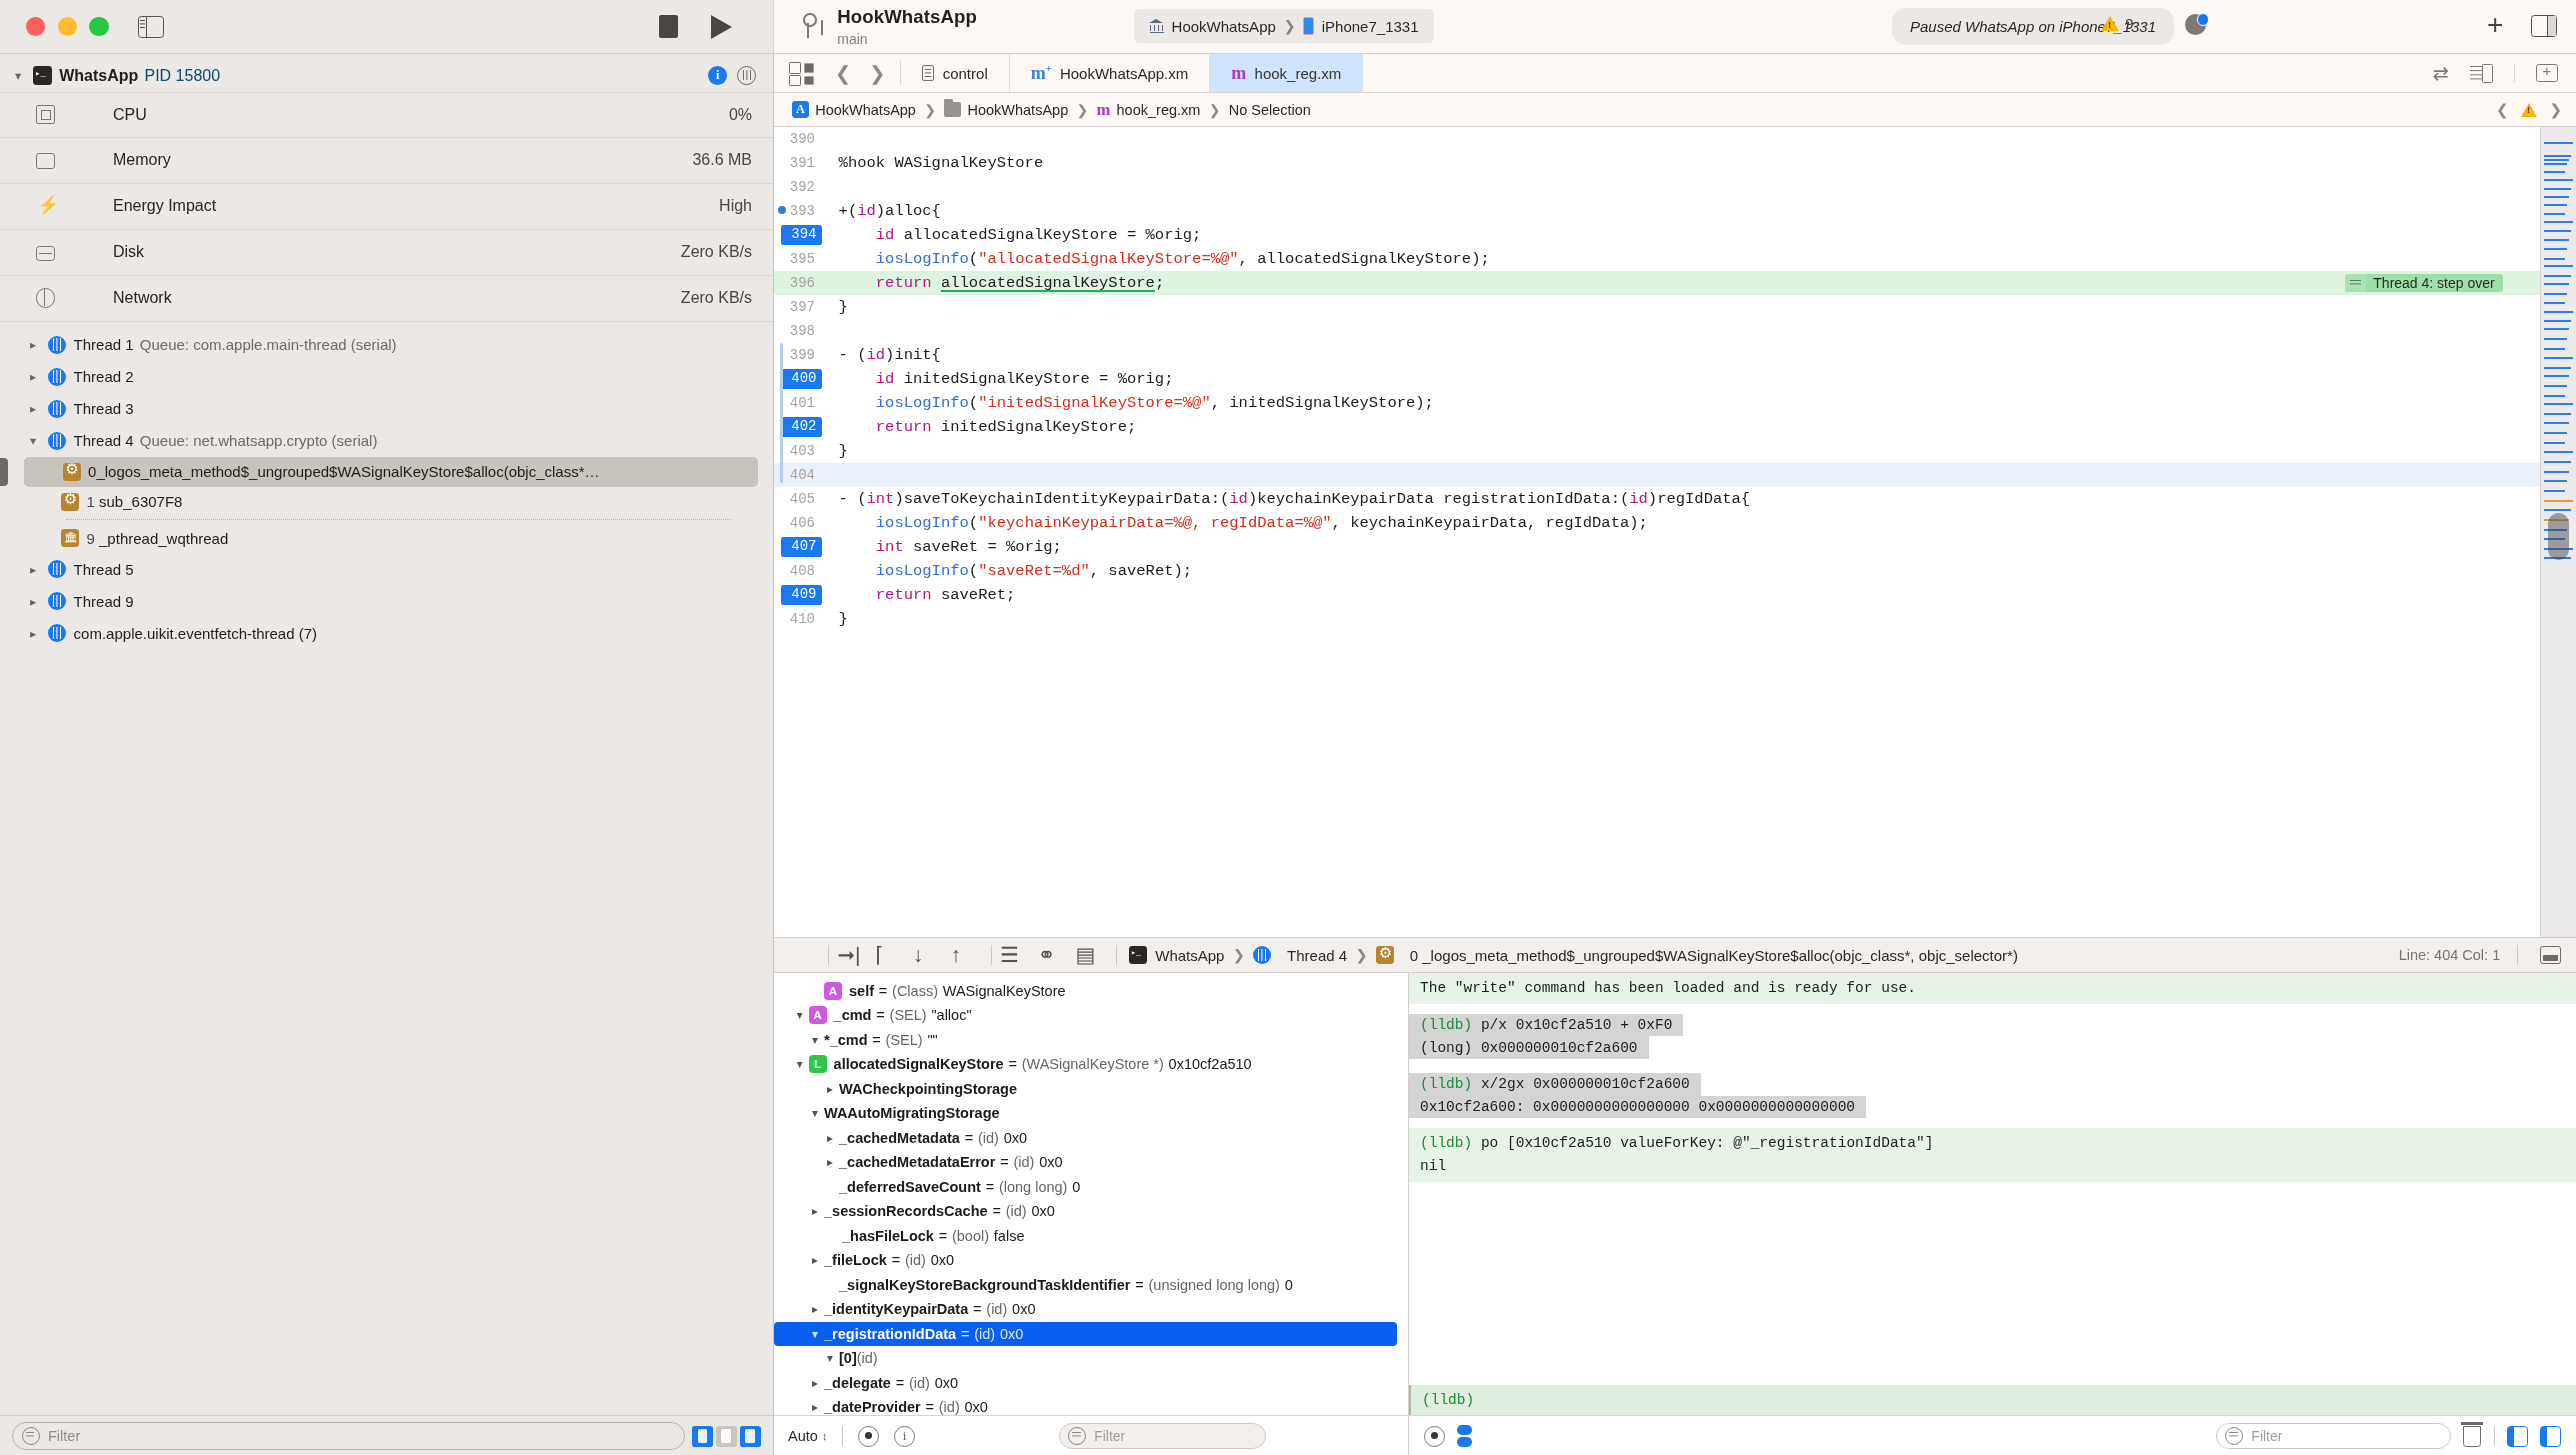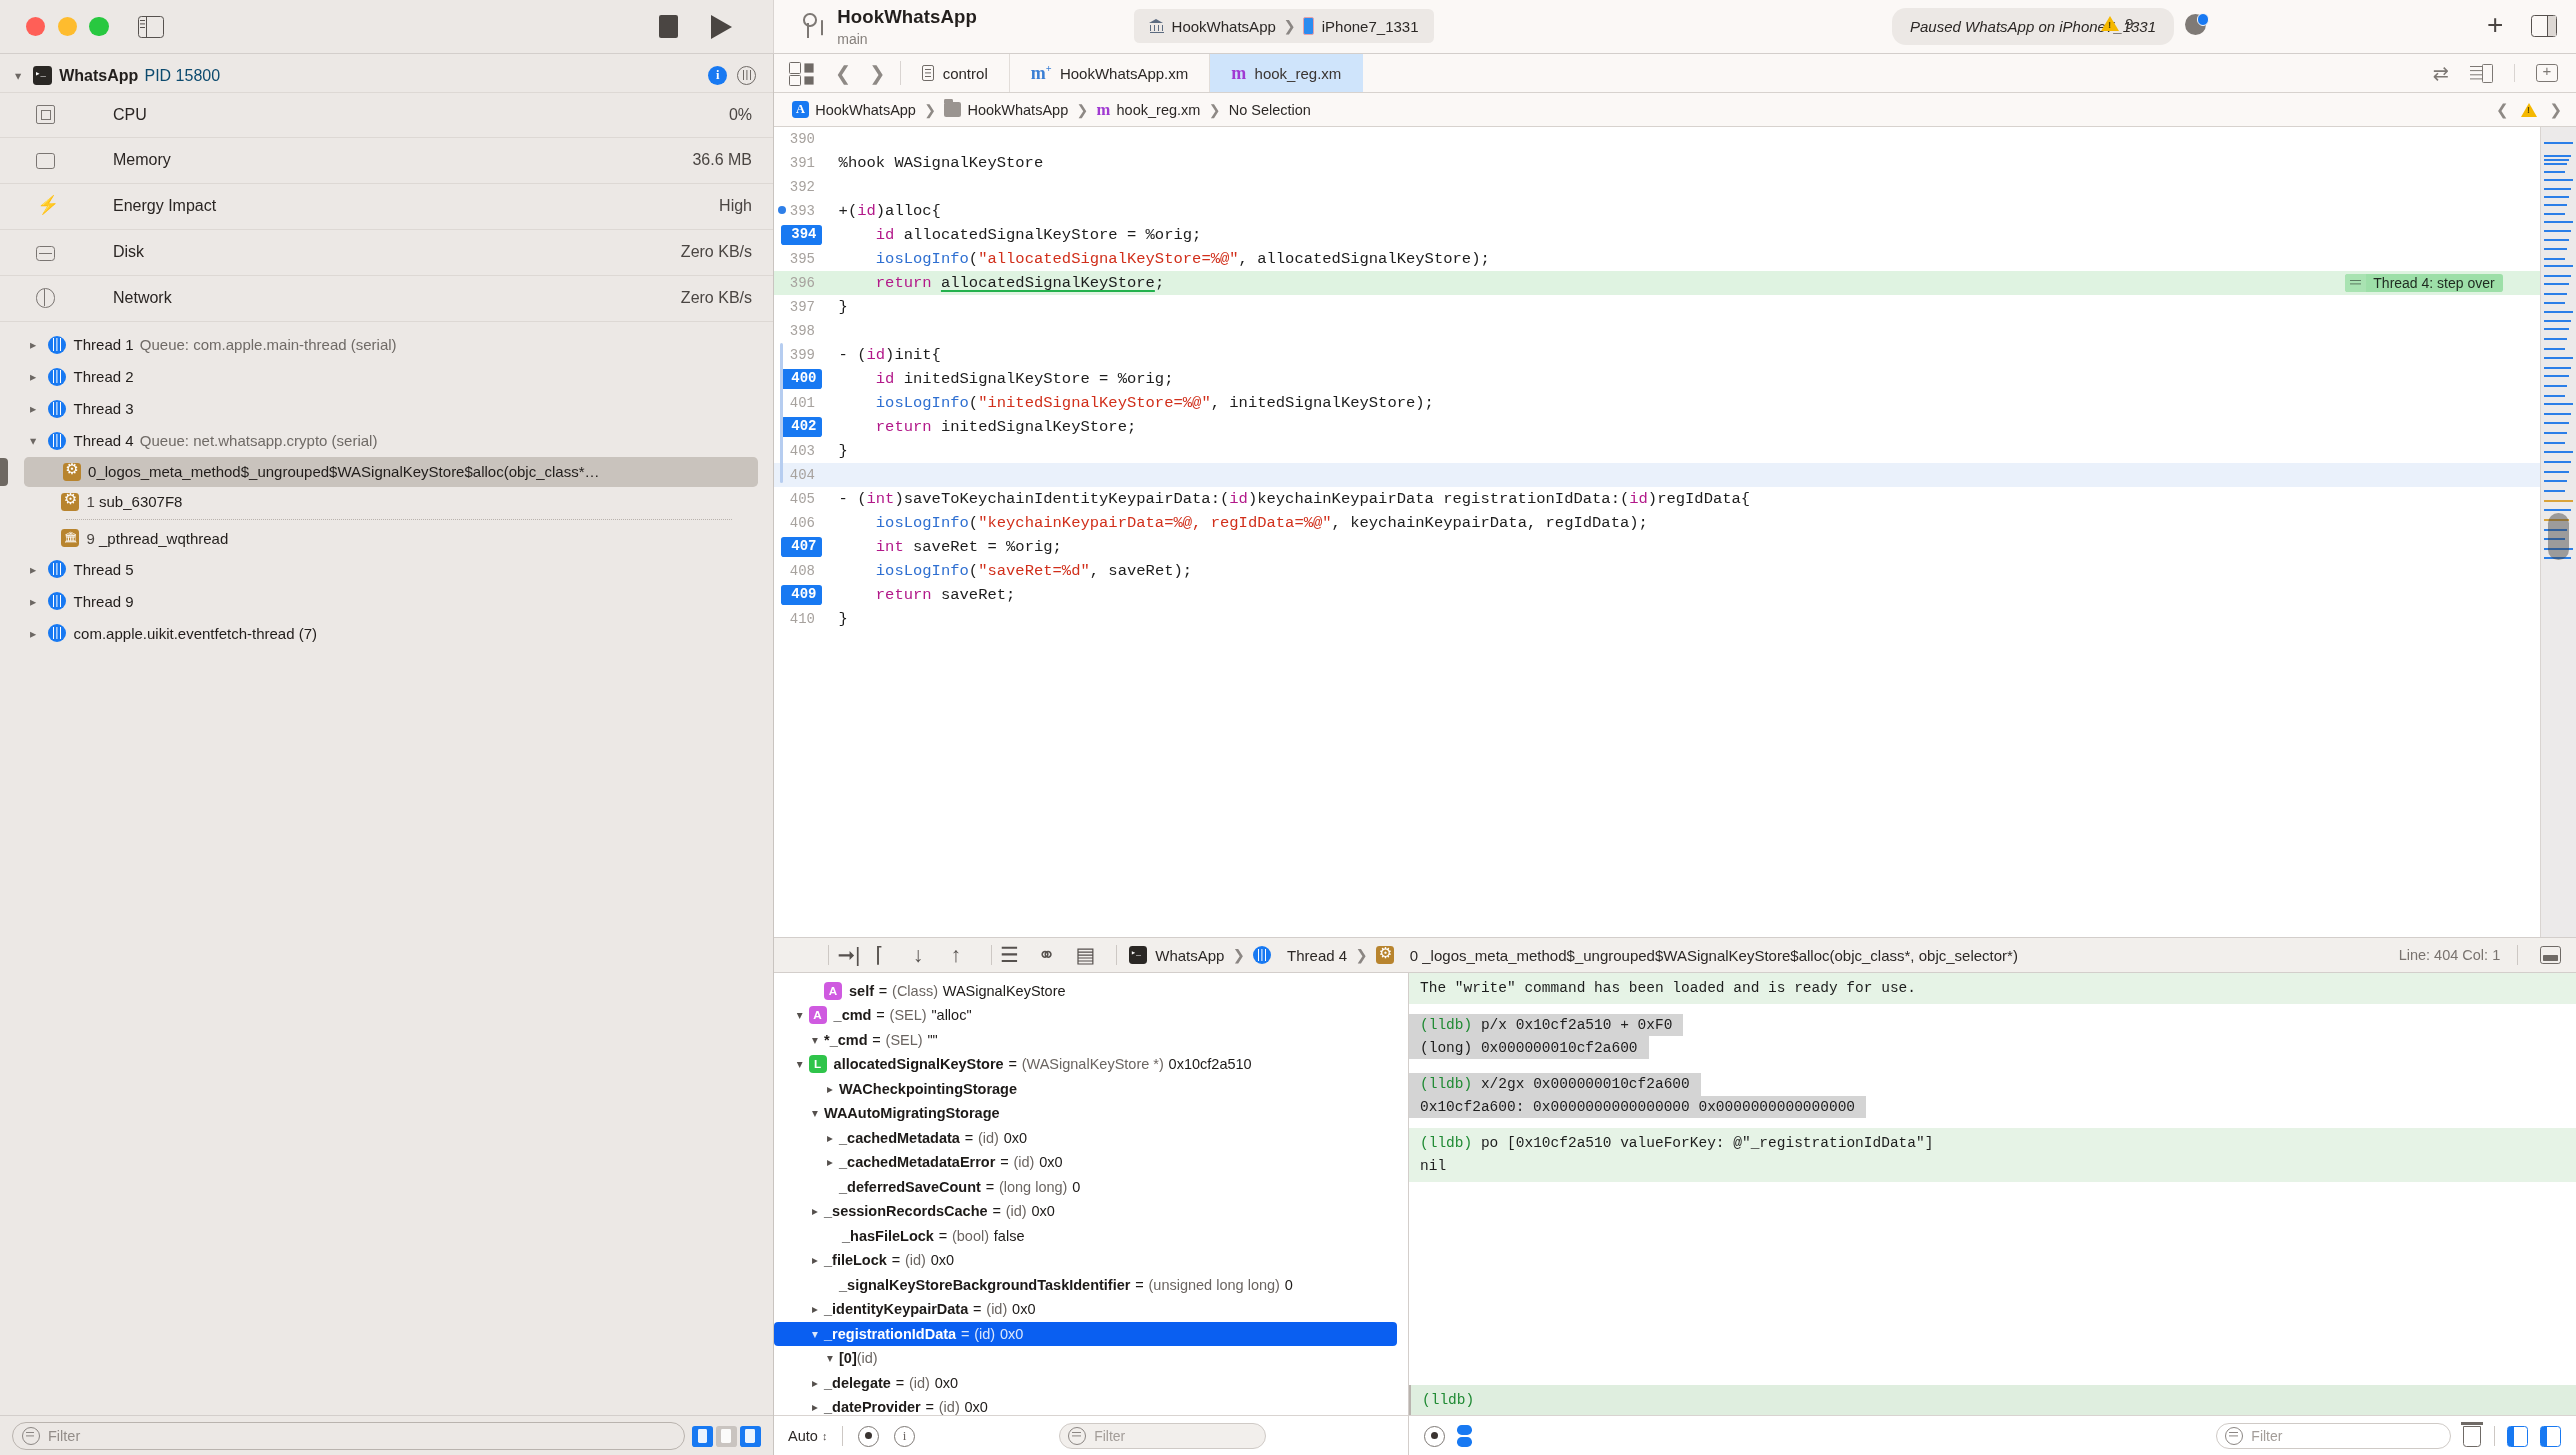--- a/index.html
+++ b/index.html
@@ -349,21 +349,21 @@
   }
   .codeline.hl-green { background: #dff3e1; }
   .codeline.hl-blue { background: #eaf1fb; }
   .gut {
     width: 48px; flex: 0 0 48px; text-align: right; padding-right: 7px;
     color: #a7a29e; font-size: 14px; position: relative;
   }
   .gut.bp {
     color: #fff; background: #1879f2; border-radius: 2.8px;
     height: 19.3px; line-height: 19.3px; margin: 2.1px 0; width: 41px; flex: 0 0 41px;
-    margin-left: 7px; padding-right: 5.5px; font-weight: bold;
+    margin-left: 7px; padding-right: 5.5px;
   }
   .code { padding-left: 16.6px; color: #1d1d1d; }
   .k-kw { color: #b21889; }
   .k-str { color: #d12f1b; }
   .k-fn { color: #2e6fd1; }
   .ul-green { text-decoration: underline; text-decoration-color: #23b14d; text-decoration-thickness: 2.1px; text-underline-offset: 2.8px; }
   .bp-dot { position: absolute; left: 4.1px; top: 7px; width: 8.3px; height: 8.3px; border-radius: 50%; background: #2e7fe8; }
   .scope-bar {
     position: absolute; left: 5.5px; width: 3.4px; background: #b6cdf0; border-radius: 2.1px;
   }

